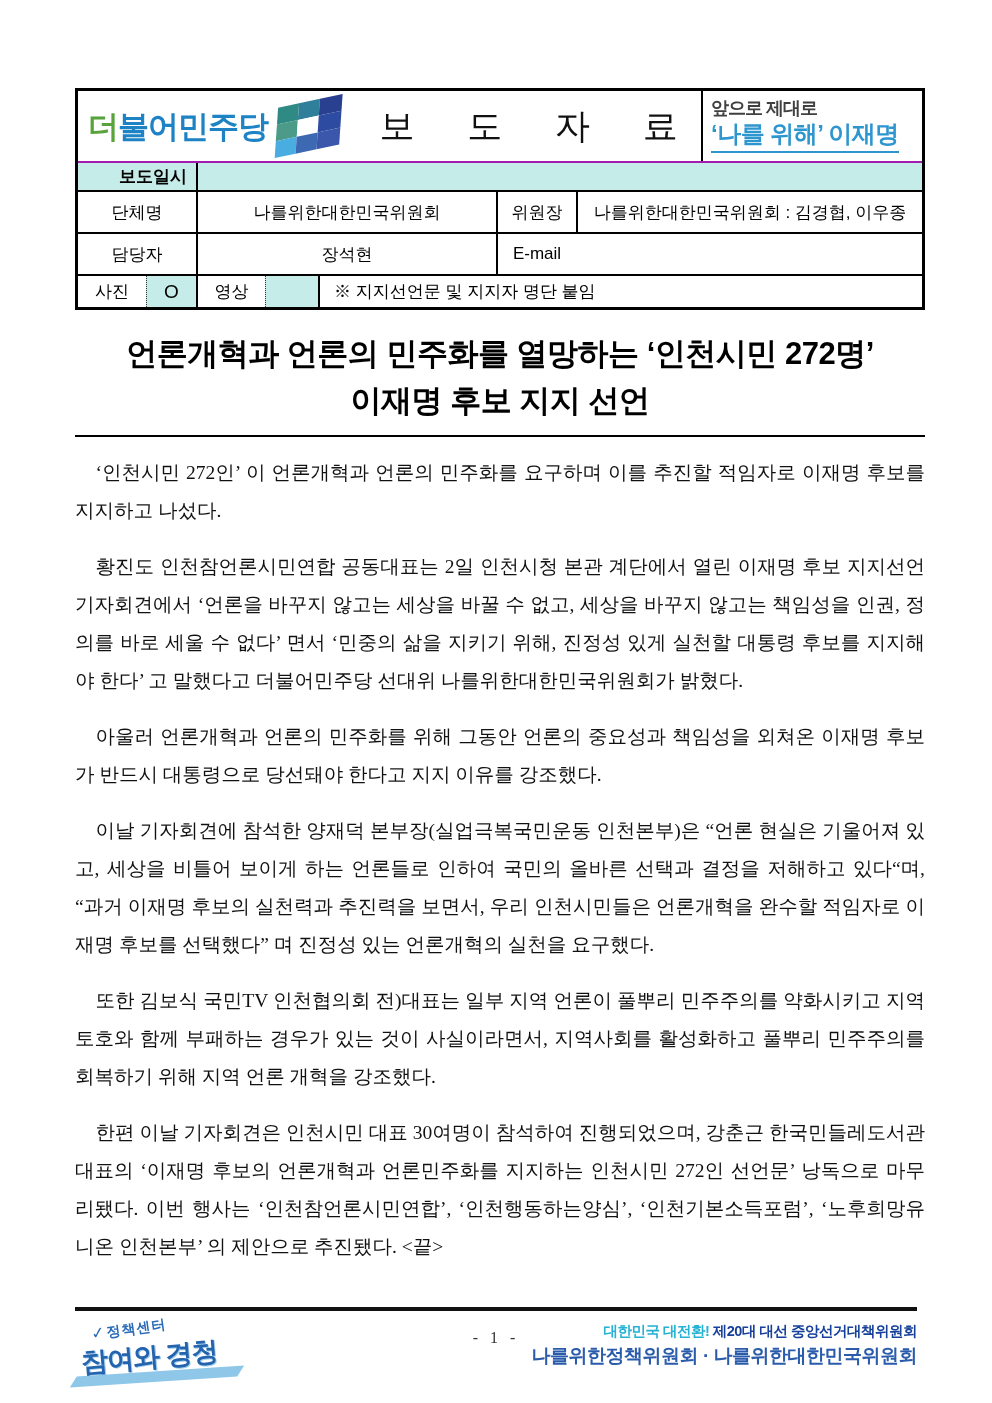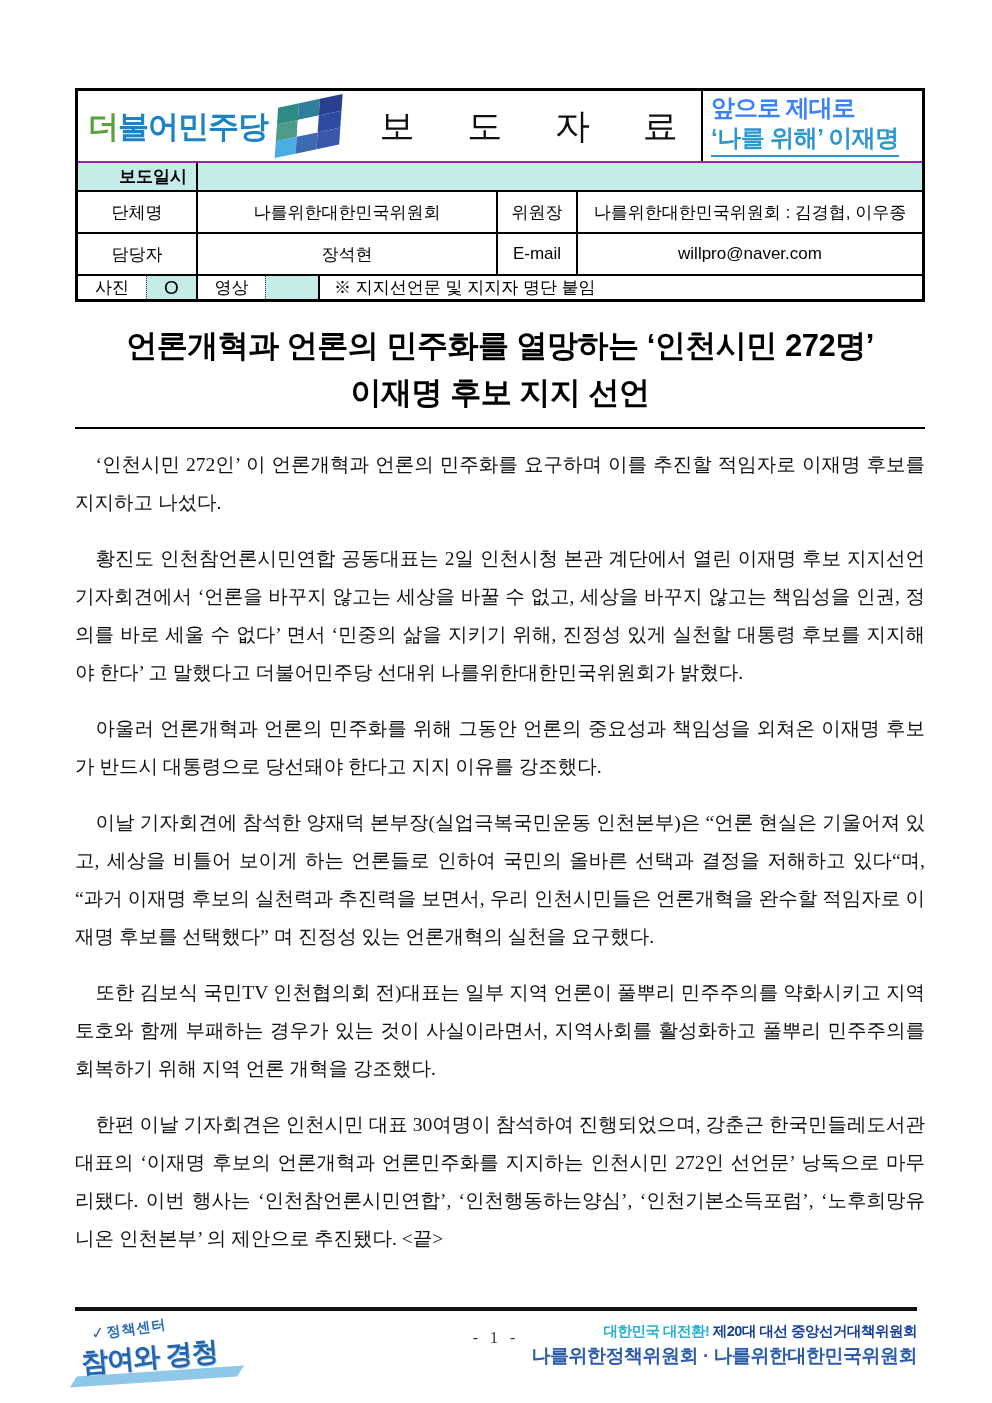--- a/index.html
+++ b/index.html
@@ -13,34 +13,34 @@
   .hdr-logo{display:flex;align-items:center;padding-left:10px;gap:2px;width:268px;}
   .logo-txt{font-weight:bold;font-size:31px;letter-spacing:-1px;line-height:1;}
   .logo-txt .g{color:#58a33b;}
   .logo-txt .b{color:#1d83c4;}
   .flag-svg{flex:0 0 auto;margin-left:2px;}
   .hdr-doctype{flex:1;display:flex;align-items:center;justify-content:center;
      font-family:"Liberation Serif",serif;font-size:35px;letter-spacing:22px;
      padding-left:22px;color:#111;}
   .hdr-slogan{width:205px;border-left:2px solid #000;display:flex;flex-direction:column;
      justify-content:center;padding:2px 6px 2px 8px;}
-  .sl1{color:#3b82f6;font-weight:bold;font-size:24px;letter-spacing:-1px;line-height:1.1;}
+  .sl1{color:#404040;font-weight:bold;font-size:18px;letter-spacing:-1px;line-height:1.1;}
   .sl2{color:#2e96cf;font-size:24px;font-weight:bold;letter-spacing:-0.5px;
        border-bottom:2px solid #2e96cf;display:inline-block;padding-bottom:1px;align-self:flex-start;}
 
   .tbl{font-size:17px;}
   .tr{display:flex;align-items:stretch;border-bottom:2px solid #000;}
   .tr:last-child{border-bottom:none;}
   .td{display:flex;align-items:center;justify-content:center;text-align:center;
       border-left:2px solid #000;padding:2px 4px;box-sizing:border-box;}
   .td:first-child{border-left:none;}
   .r1{height:27px;background:#c6ece9;}
   .r1 .lbl{font-weight:bold;padding-left:36px;}
   .r2,.r3{height:40px;}
-  .r4{height:23px;}
+  .r4{height:31px;}
   .w-lbl{width:118px;flex:0 0 auto;}
   .w-val{width:300px;flex:0 0 auto;}
   .w-l2{width:80px;flex:0 0 auto;}
   .w-v2{flex:1;}
   .w-s1{width:68px;flex:0 0 auto;}
   .w-s2{width:50px;flex:0 0 auto;}
   .w-s3{width:69px;flex:0 0 auto;}
   .w-s4{width:53px;flex:0 0 auto;}
   .w-note{flex:1;justify-content:flex-start;padding-left:14px;}
   .cyan{background:#c6ece9;}
@@ -119,21 +119,20 @@
         <div class="tr r2">
           <div class="td w-lbl">단체명</div>
           <div class="td w-val">나를위한대한민국위원회</div>
           <div class="td w-l2">위원장</div>
           <div class="td w-v2">나를위한대한민국위원회 : 김경협, 이우종</div>
         </div>
         <div class="tr r3">
           <div class="td w-lbl">담당자</div>
           <div class="td w-val">장석현</div>
           <div class="td w-l2">E-mail</div>
-          <div class="td w-v2">willpro@naver.com</div>
         </div>
         <div class="tr r4">
           <div class="td w-s1">사진</div>
           <div class="td w-s2 cyan dotted oval">O</div>
           <div class="td w-s3">영상</div>
           <div class="td w-s4 cyan dotted"></div>
           <div class="td w-note">※ 지지선언문 및 지지자 명단 붙임</div>
         </div>
       </div>
     </div>

